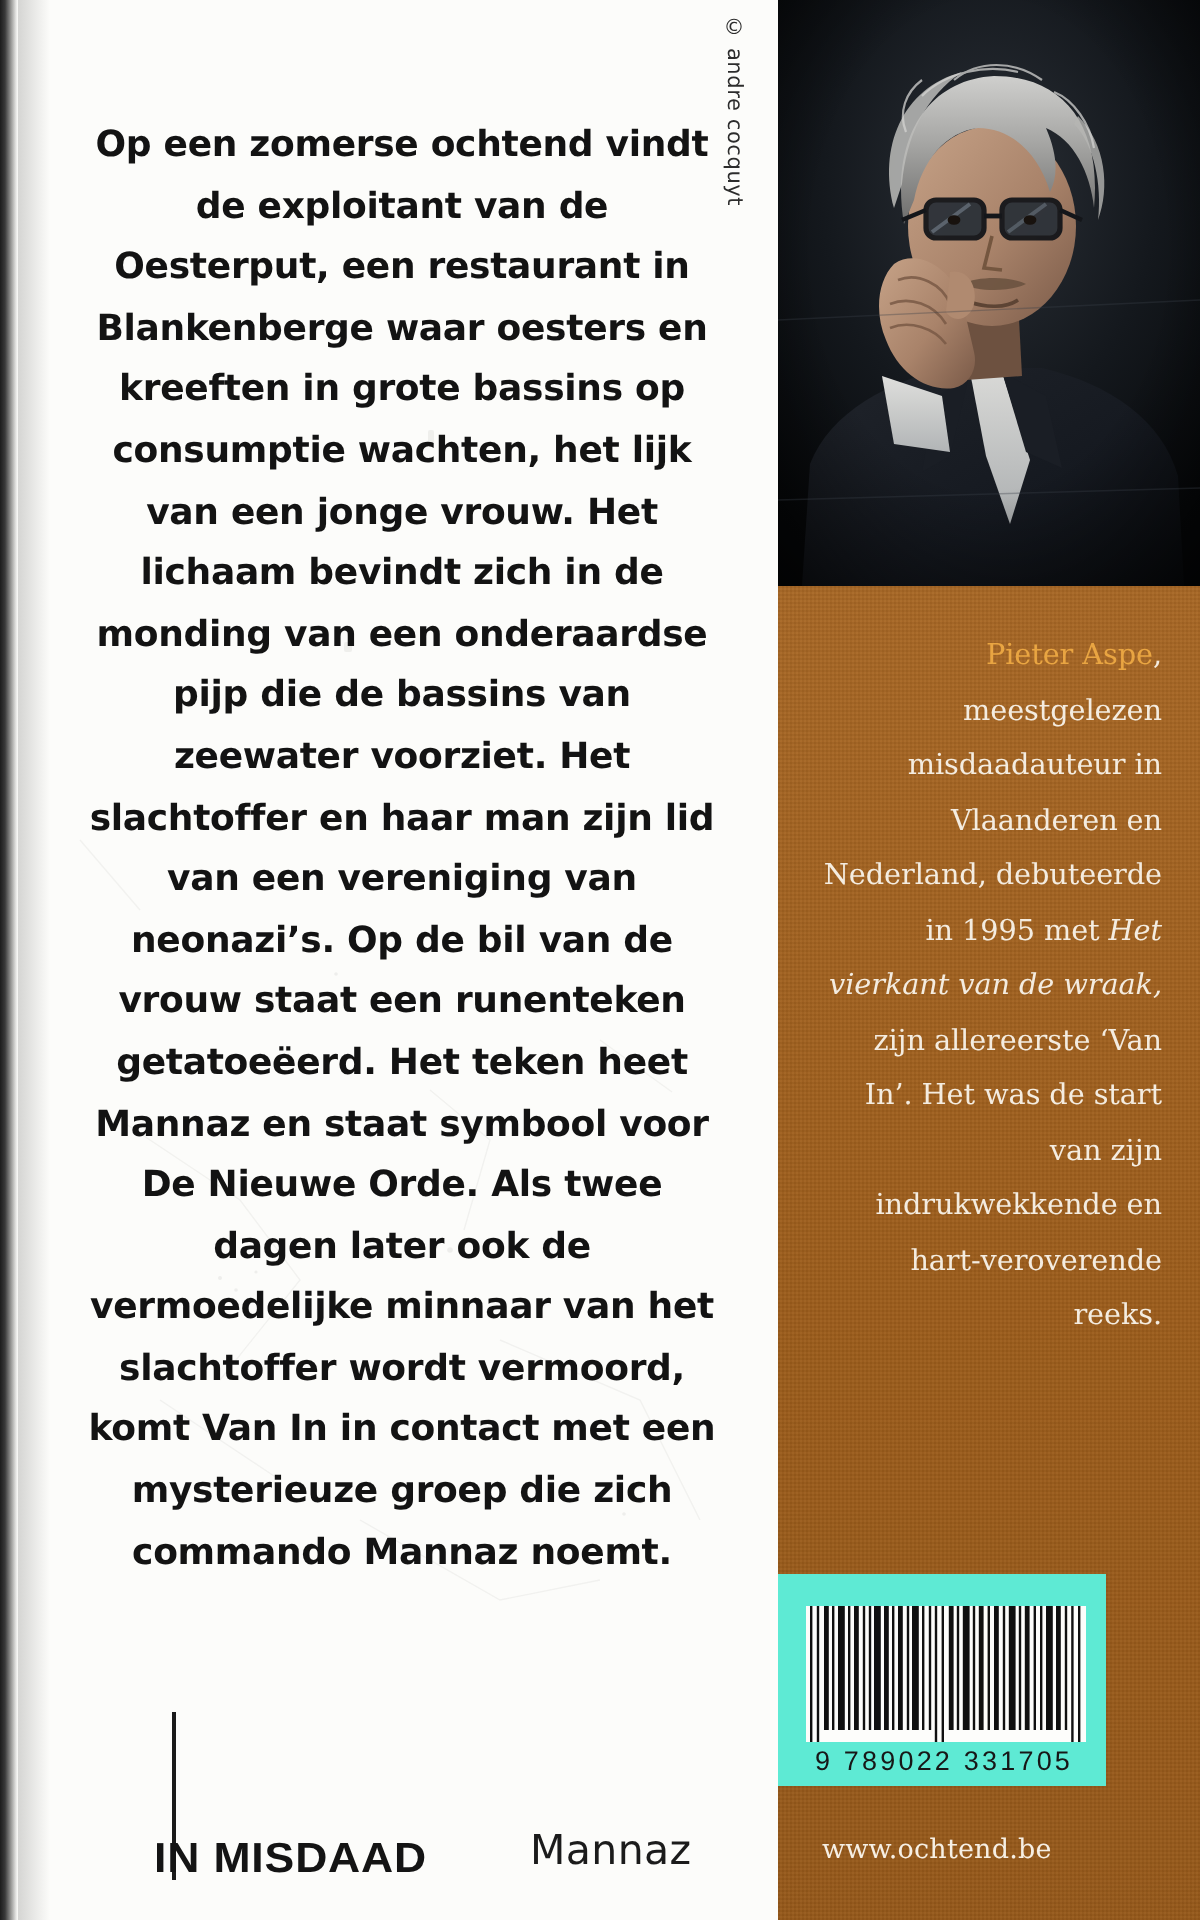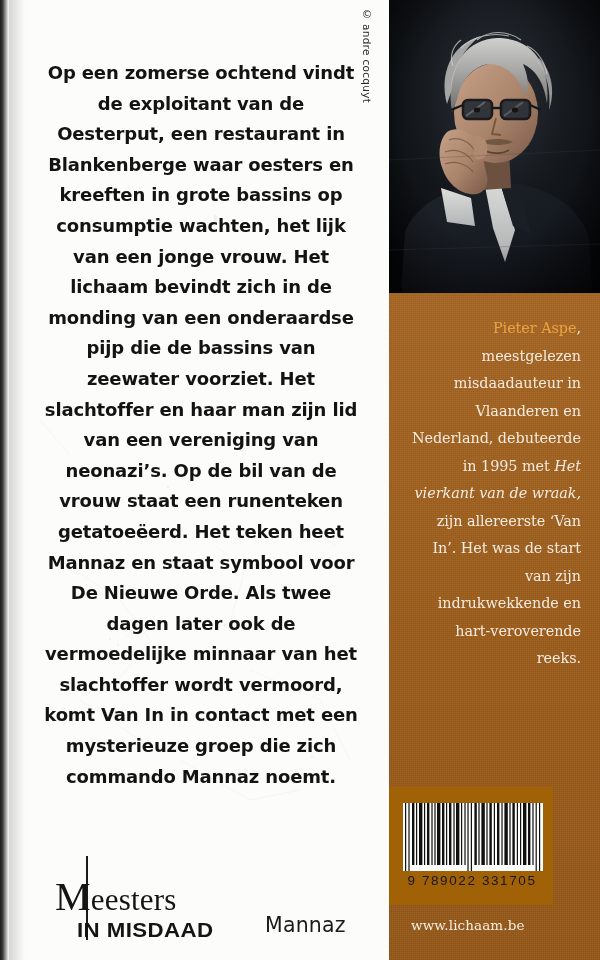--- a/index.html
+++ b/index.html
@@ -132,22 +132,22 @@
   .bio-text .book-title {
     font-style: italic;
   }
 
   
   .barcode-card {
     position: absolute;
     left: 389px;
     top: 787px;
     width: 164px;
-    height: 118px;
-    background: #a16207;
+    height: 106px;
+    background: #5eead4;
     box-shadow: 0 0 0 0 rgba(0,0,0,0);
     z-index: 3;
   }
   .barcode-bars {
     position: absolute;
     left: 14px;
     top: 16px;
     width: 140px;
     height: 68px;
     display: block;
@@ -407,23 +407,22 @@
         <rect x="120" y="0" width="3.4" height="62"></rect>
         <rect x="125" y="0" width="2.4" height="62"></rect>
         <rect x="129.4" y="0" width="1.2" height="62"></rect>
         <rect x="132.6" y="0" width="1.2" height="68"></rect>
         <rect x="136" y="0" width="1.2" height="68"></rect>
       </g>
     </svg>
     <div class="barcode-digits">9 789022 331705</div>
   </div>
 
-  <div class="website">www.lichaam.be</div>
+  <div class="website">www.ochtend.be</div>
 
   <div class="imprint-logo">
     <div class="imprint-dagger"></div>
-    <div class="imprint-word"><span class="cap">M</span><span>eesters</span></div>
     <div class="imprint-sub">IN MISDAAD</div>
   </div>
 
   <div class="publisher">Mannaz</div>
 
 </div>
 
 </body></html>

